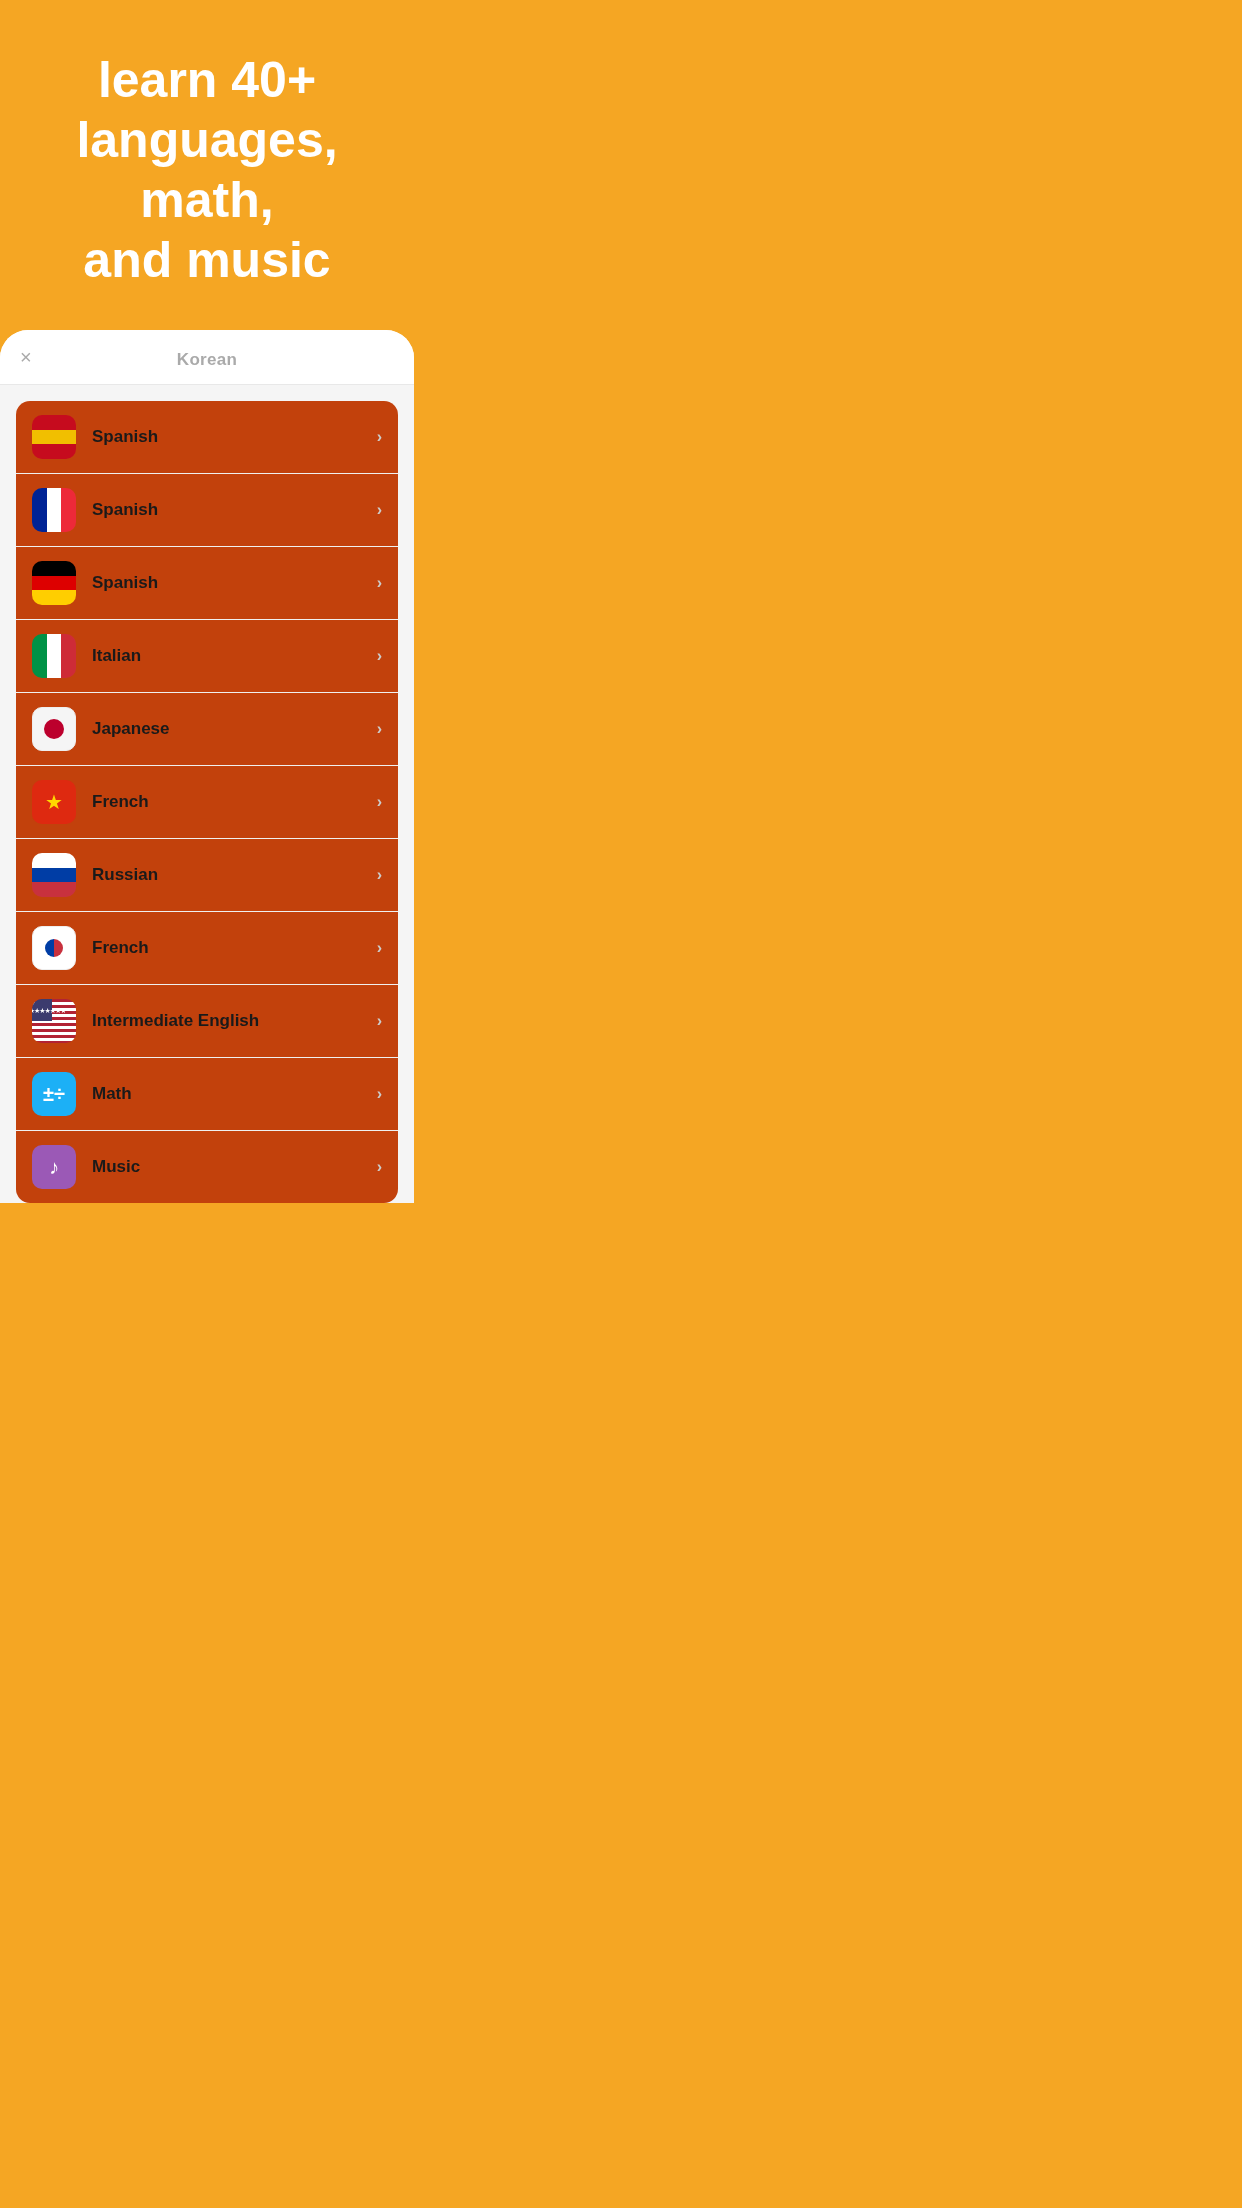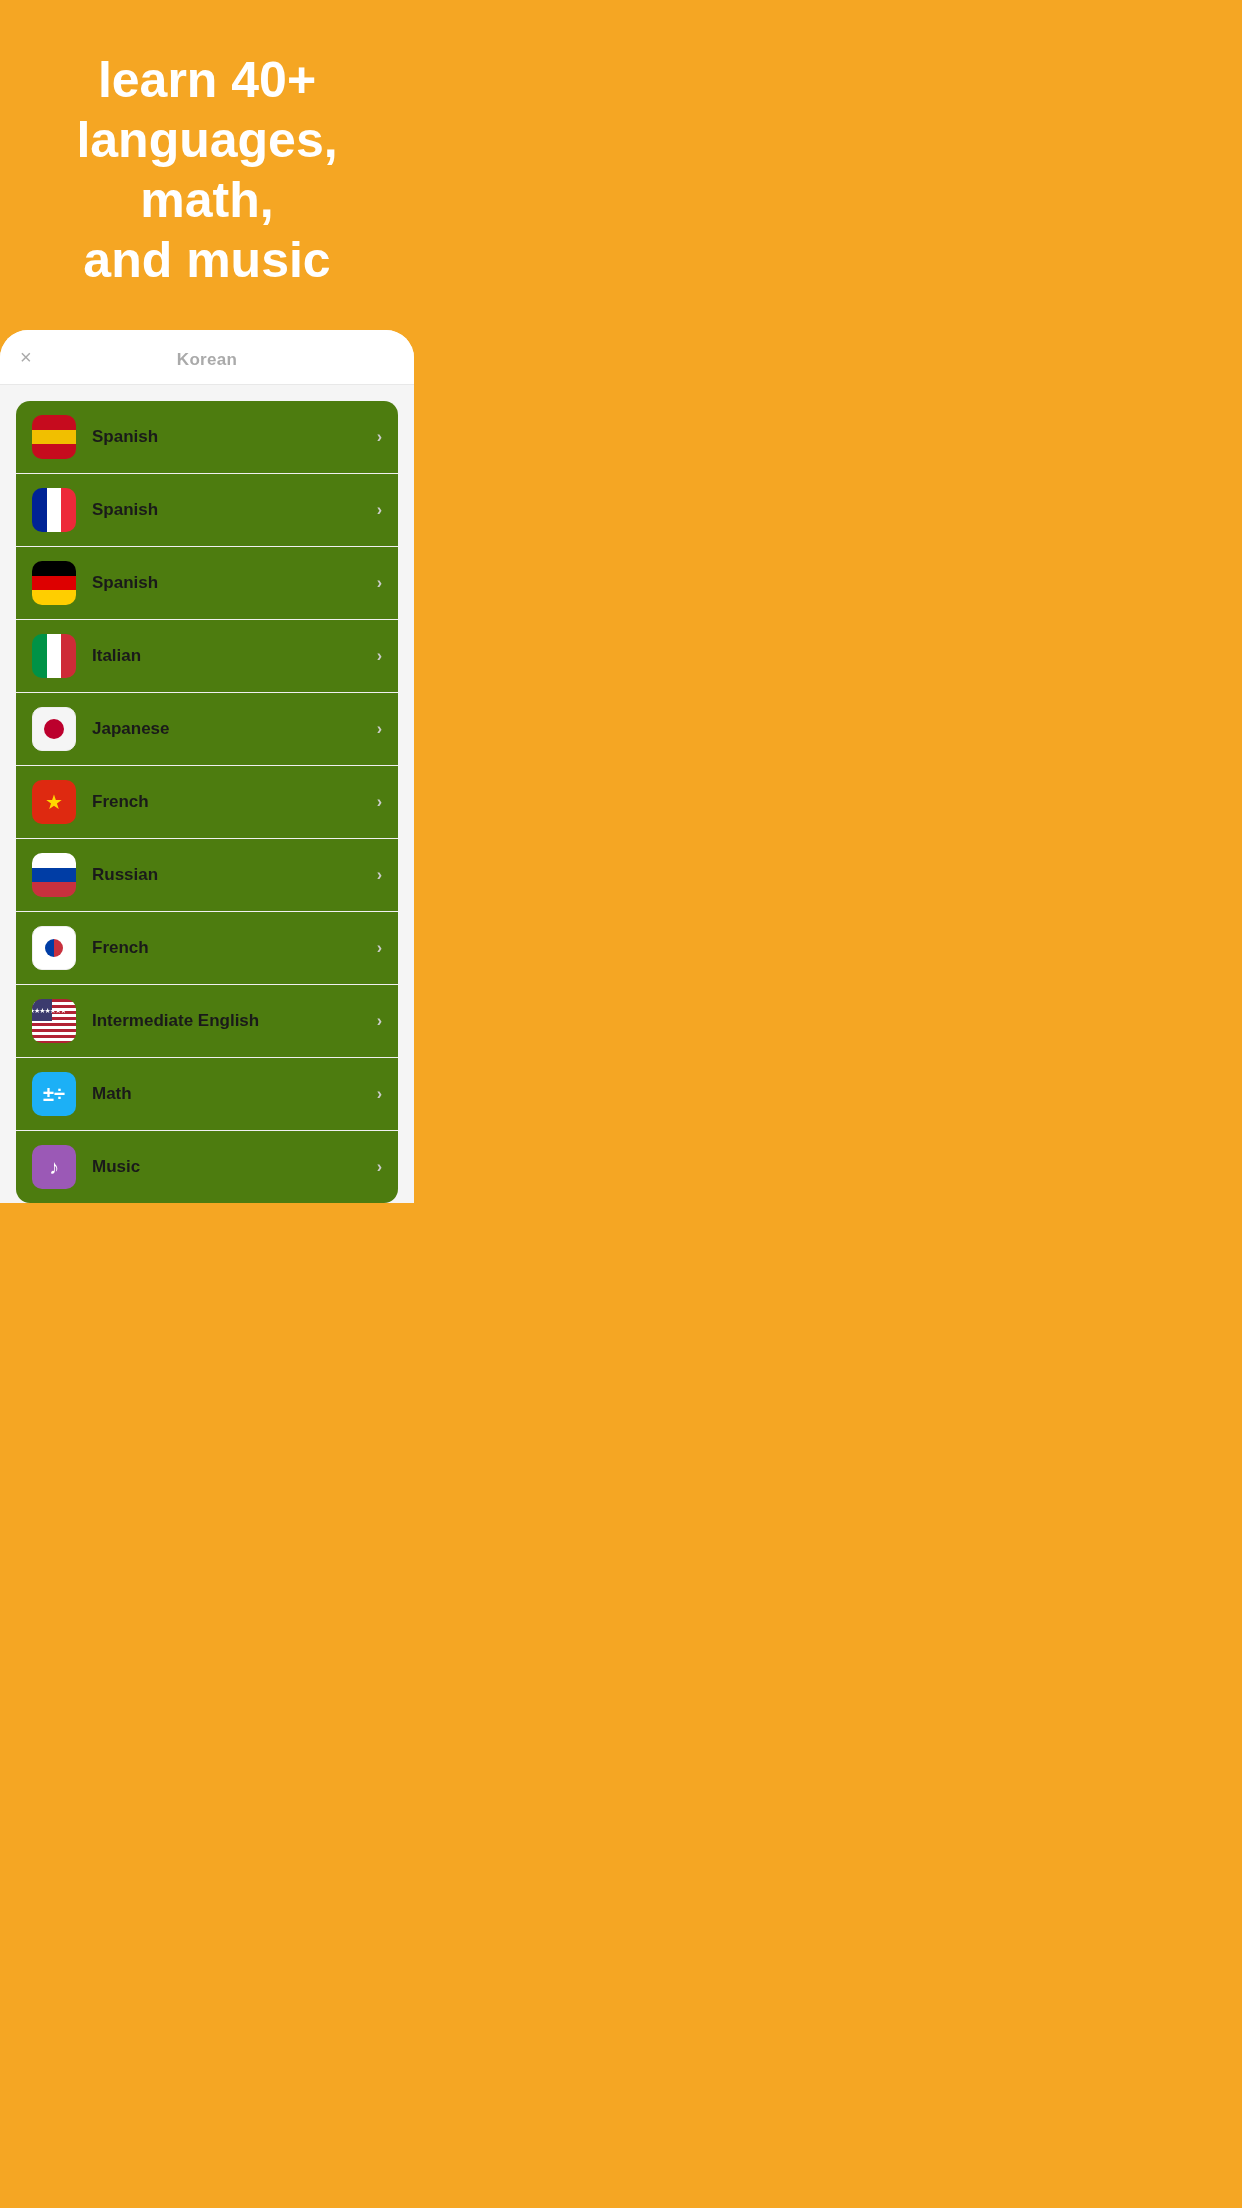--- a/index.html
+++ b/index.html
@@ -62,21 +62,21 @@
     }
 
     .courses-list {
       background: #f5f5f5;
       padding: 16px 16px 0;
     }
 
     .course-item {
       display: flex;
       align-items: center;
-      background: #4d7c0f;
+      background: #c2410c;
       padding: 14px 16px;
       border-bottom: 1px solid #f0f0f0;
       cursor: pointer;
       position: relative;
     }
 
     .course-item:first-child {
       border-radius: 14px 14px 0 0;
     }
 

